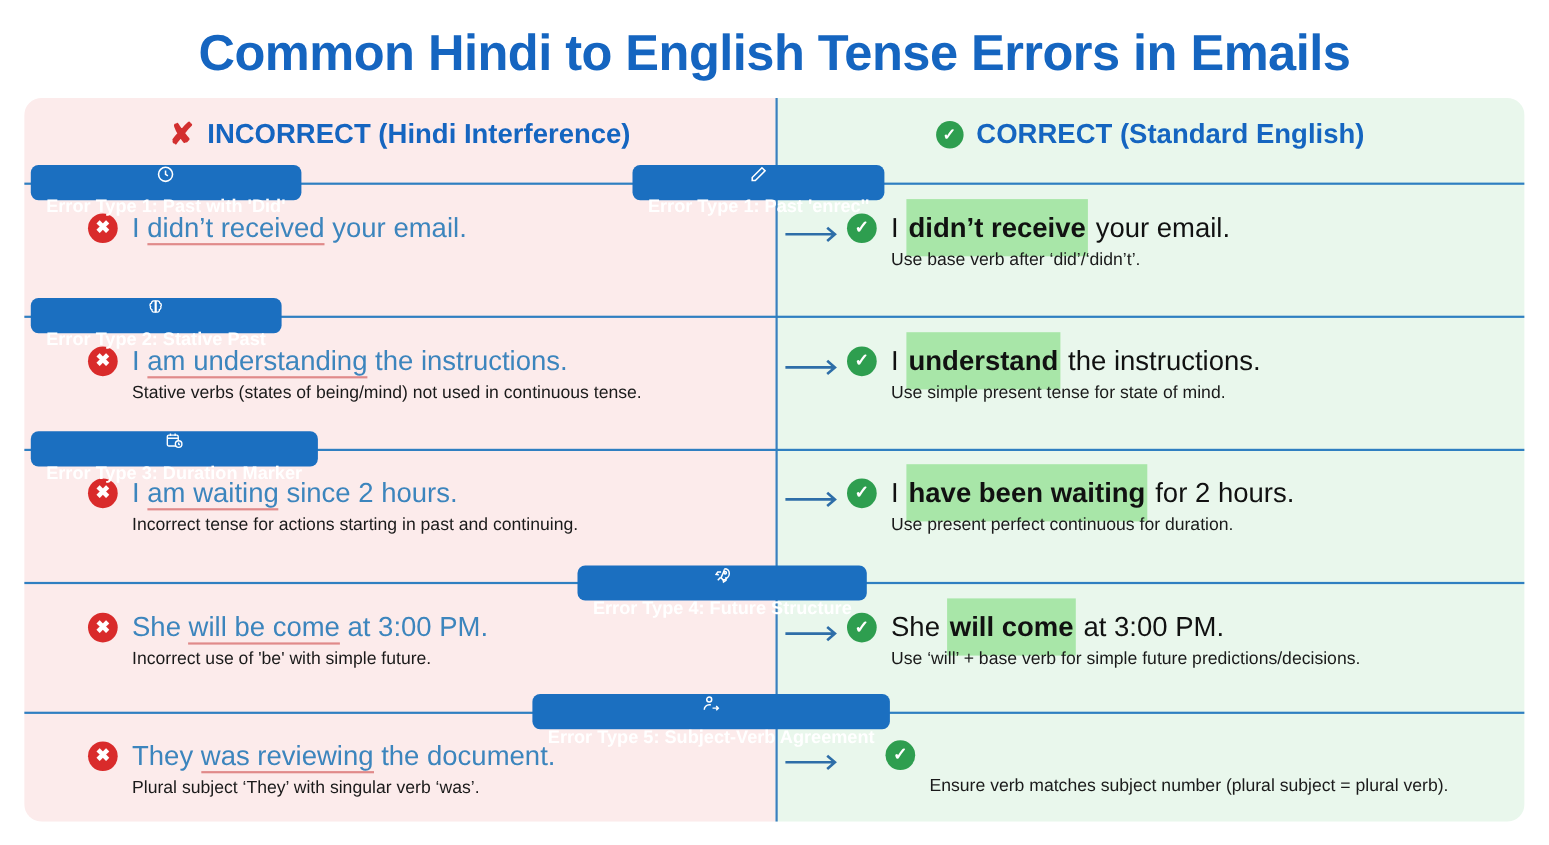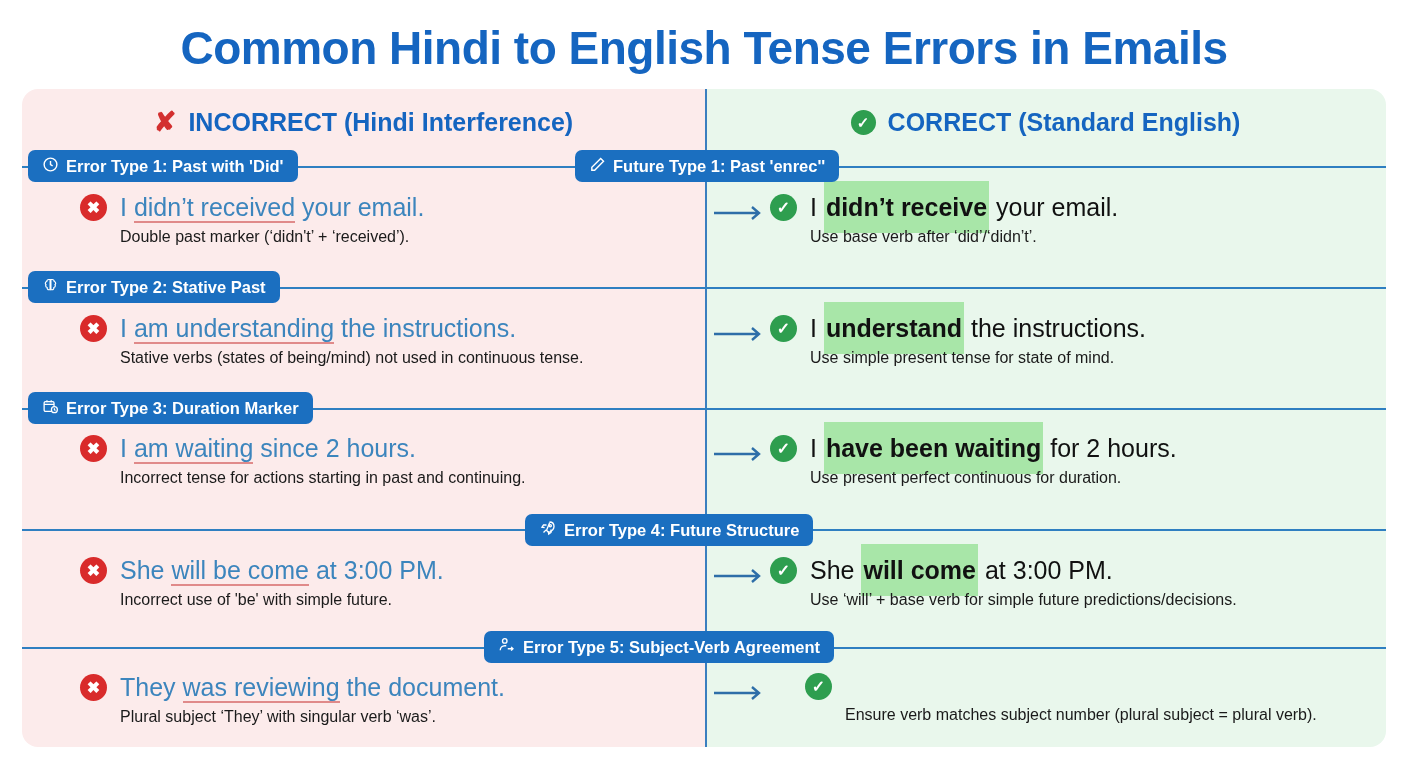--- a/index.html
+++ b/index.html
@@ -41,20 +41,21 @@
     display:inline-flex;align-items:center;justify-content:center;
     color:#fff;font-size:15px;font-weight:bold;line-height:1;
   }
   .badge{
     position:absolute;height:32px;
     background:#1b6fc0;color:#fff;border-radius:7px;
     display:flex;align-items:center;gap:7px;
     padding:0 14px;box-sizing:border-box;
     font-size:16.5px;font-weight:bold;white-space:nowrap;
     z-index:5;
+    flex-direction:column;
   }
   .badge svg{flex:0 0 auto;}
   .row{position:absolute;left:0;width:1364px;}
   .cell{position:absolute;top:0;box-sizing:border-box;}
   .cell-left{left:0;width:683px;padding-left:58px;}
   .cell-right{left:683px;width:681px;padding-left:65px;}
   .sent-line{display:flex;align-items:center;gap:13px;}
   .bad-icon{
     width:27px;height:27px;border-radius:50%;background:#d92b2b;
     display:inline-flex;align-items:center;justify-content:center;
@@ -114,21 +115,21 @@
     </span>
     <span>Error Type 1: Past with 'Did'</span>
   </div>
 
   <div class="badge" style="left:553px;top:61px">
     <span>
       <svg width="17" height="17" viewBox="0 0 24 24" fill="none" stroke="#ffffff" stroke-width="2">
         <path d="M16.5 3.5l4 4L8 20H4v-4z"></path>
       </svg>
     </span>
-    <span>Future Type 1: Past 'enrec''</span>
+    <span>Error Type 1: Past 'enrec''</span>
   </div>
 
   <div class="badge" style="left:6px;top:182px">
     <span>
       <svg width="17" height="17" viewBox="0 0 24 24" fill="none" stroke="#ffffff" stroke-width="1.7">
         <path d="M9.5 3.5a2.8 2.8 0 00-2.8 2.8 2.6 2.6 0 00-2 2.5 2.6 2.6 0 00.9 2 2.6 2.6 0 00-.4 1.4 2.7 2.7 0 002 2.6 2.7 2.7 0 002.6 3.2h1.7V3.5z"></path>
         <path d="M14.5 3.5a2.8 2.8 0 012.8 2.8 2.6 2.6 0 012 2.5 2.6 2.6 0 01-.9 2 2.6 2.6 0 01.4 1.4 2.7 2.7 0 01-2 2.6 2.7 2.7 0 01-2.6 3.2h-1.7V3.5z"></path>
         <path d="M12 3.5v14.5"></path>
       </svg>
     </span>
@@ -168,21 +169,20 @@
     </span>
     <span>Error Type 5: Subject-Verb Agreement</span>
   </div>
 
   <div class="row" style="top:104px;height:70px">
     <div class="cell cell-left">
       <div class="sent-line">
         <span class="bad-icon">✖</span>
         <span class="sent-bad"><span>I </span><span class="err">didn’t received</span><span> your email.</span></span>
       </div>
-      <div class="note">Double past marker (‘didn't’ + ‘received’).</div>
     </div>
     <svg class="arrow" style="left:690px;top:10px" viewBox="0 0 58 20">
       <path d="M2 10h44M40 4l7 6-7 6" fill="none" stroke="#2e6ea8" stroke-width="2.4"></path>
     </svg>
     <div class="cell cell-right">
       <div class="sent-line">
         <span class="good-icon">✓</span>
         <span class="sent-good"><span>I </span><span class="fix">didn’t receive</span><span> your email.</span></span>
       </div>
       <div class="note note-right">Use base verb after ‘did’/‘didn’t’.</div>

